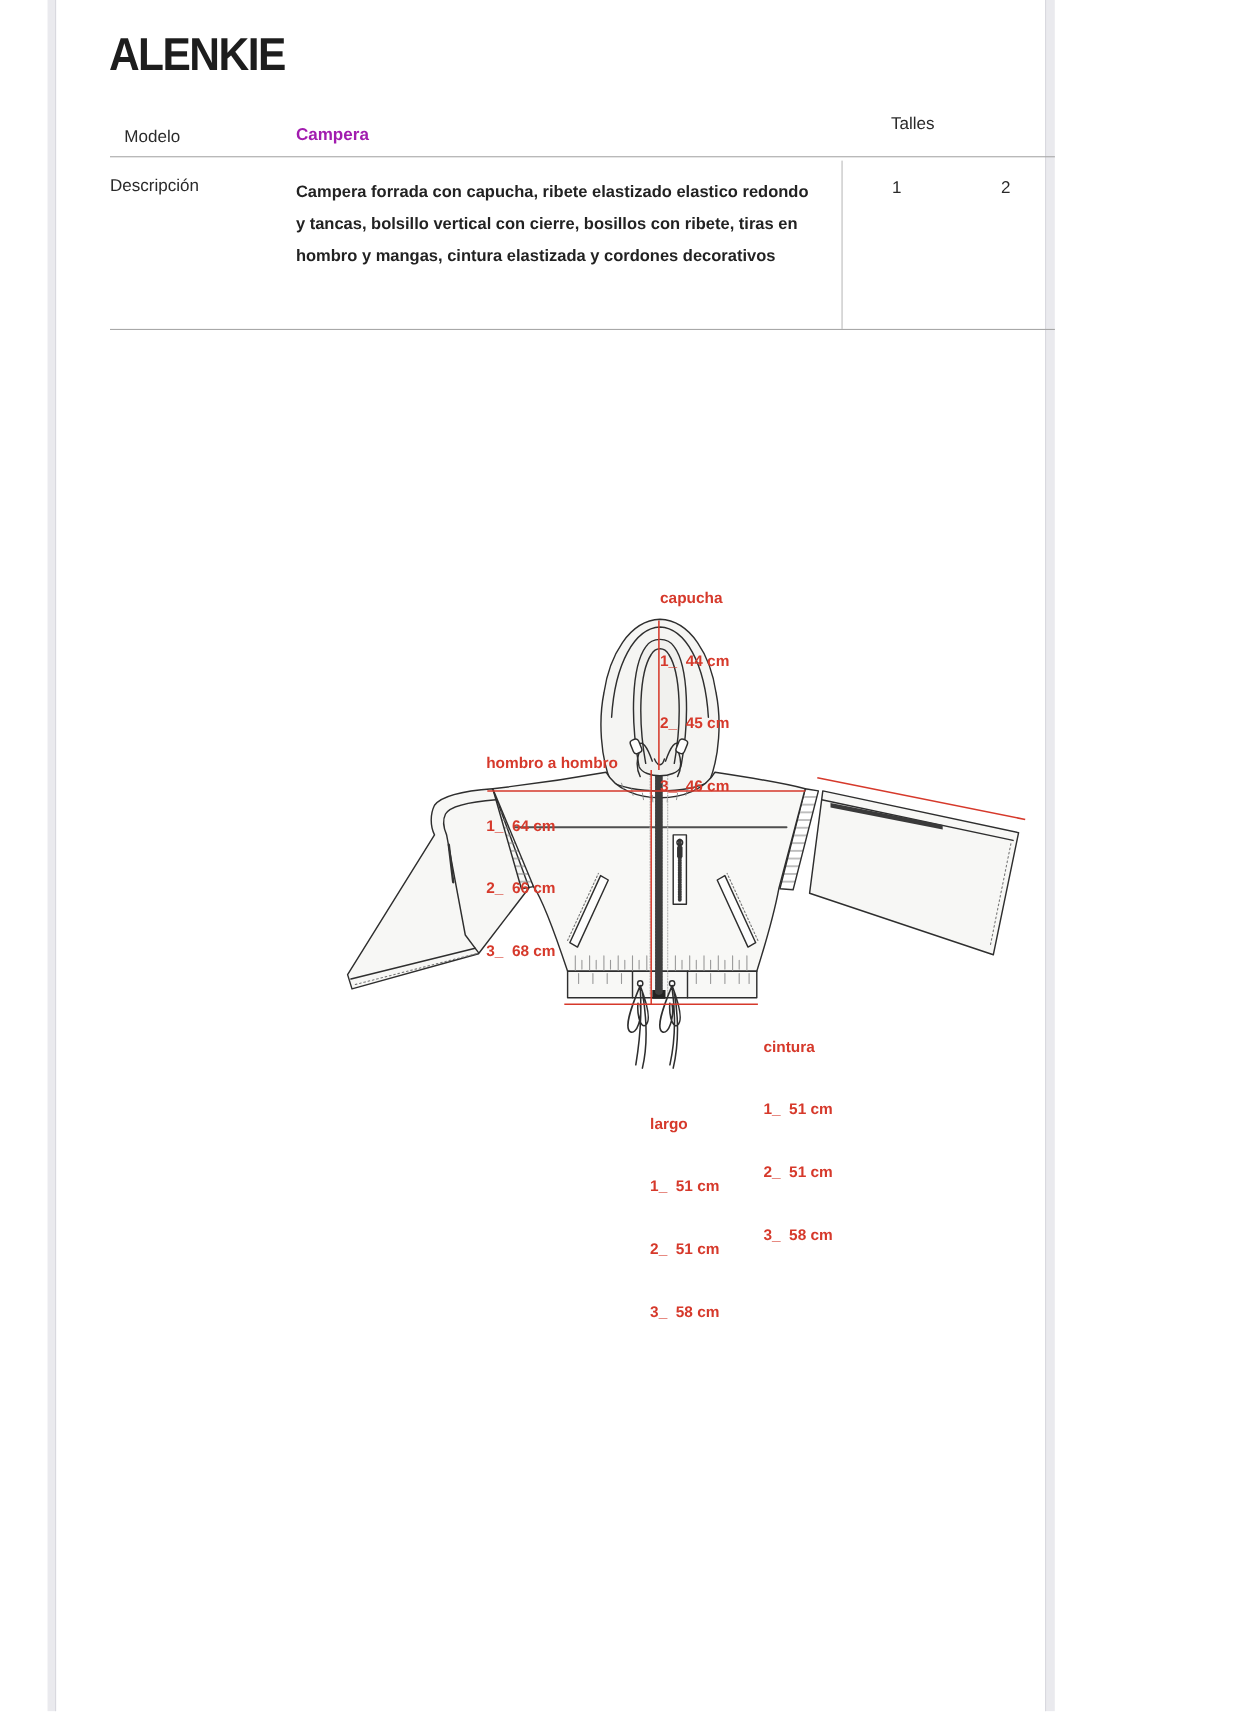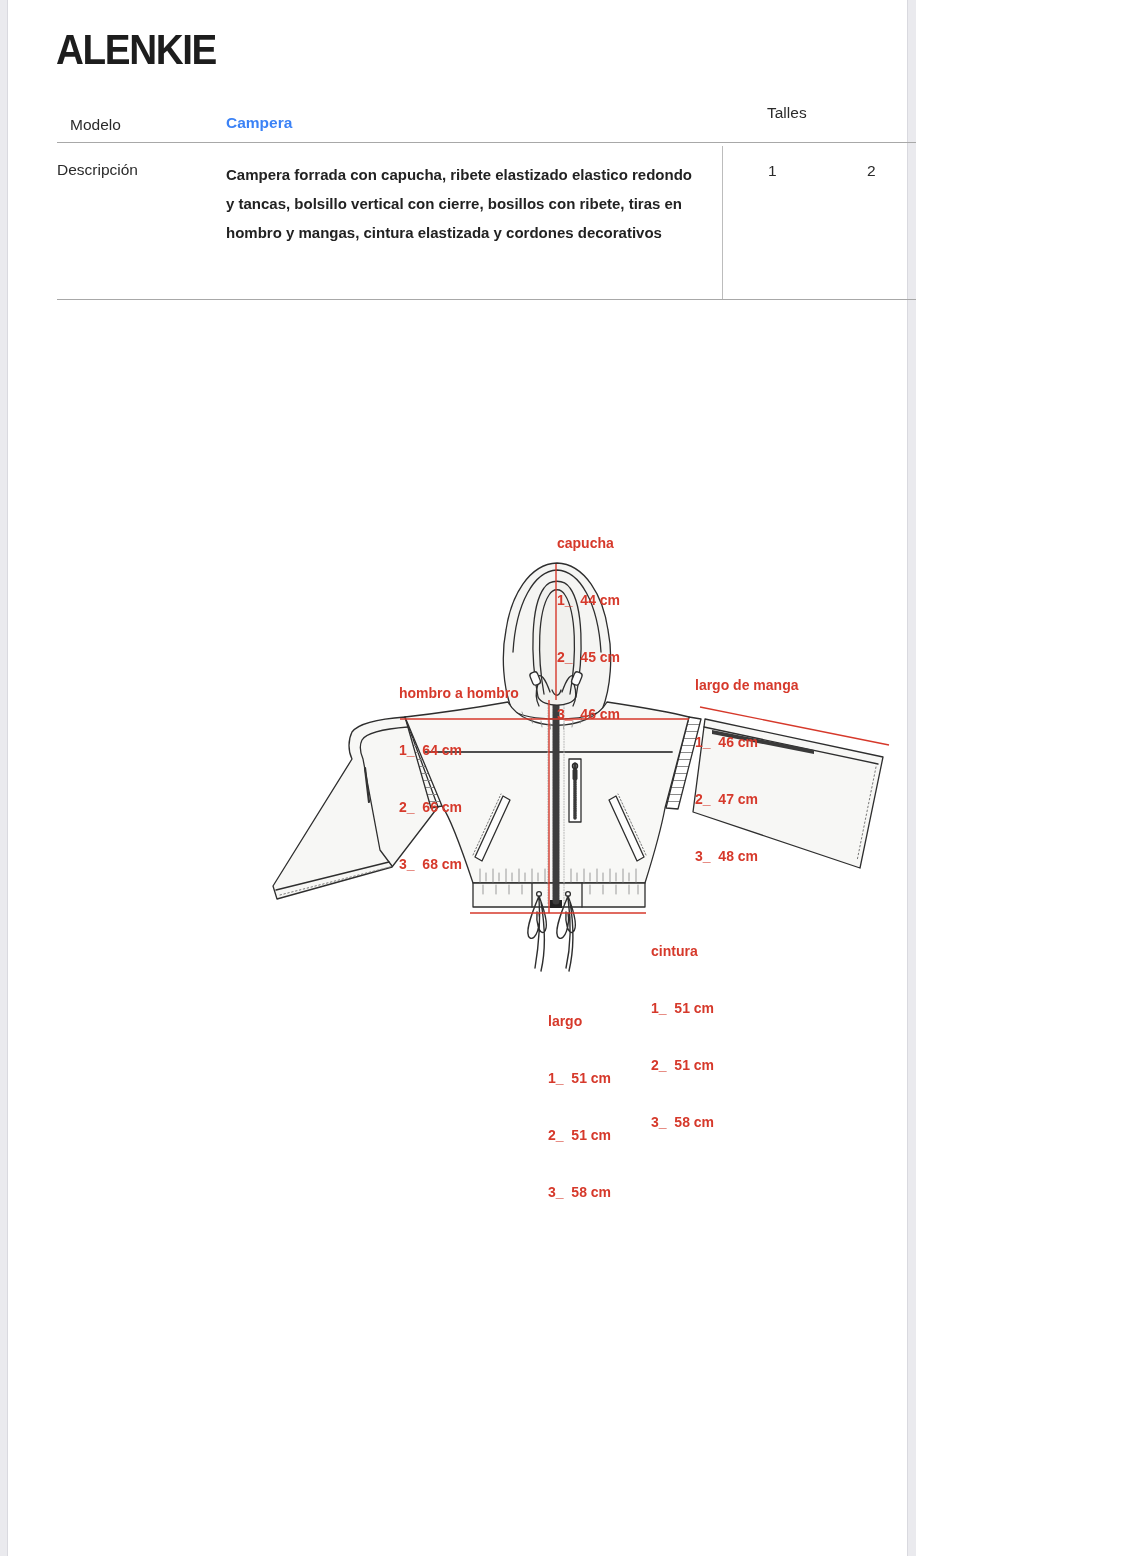--- a/index.html
+++ b/index.html
@@ -1,27 +1,27 @@
 <!DOCTYPE html>
 <html><head>
 <meta charset="utf-8">
 <style>
   html,body{margin:0;padding:0;background:#fff;}
   .page{position:relative;width:916px;height:1556px;background:#ffffff;overflow:hidden;
-        font-family:"Liberation Sans", sans-serif;color:#232323;}
+        font-family:"Liberation Sans", sans-serif;color:#232323;margin-left:43px;}
   .gutter{position:absolute;top:0;height:1556px;background:#eaeaee;}
   .gutter.left{left:0;width:7px;border-right:1px solid #d9d9df;}
   .gutter.right{right:0;width:8px;border-left:1px solid #d9d9df;}
 
   .title{position:absolute;left:56px;top:26px;font-size:42px;font-weight:800;
          letter-spacing:-1.5px;color:#1d1d1d;transform:scaleX(.92);transform-origin:left top;
          white-space:nowrap;}
 
   .cell-label{position:absolute;font-size:15.5px;font-weight:400;color:#2a2a2a;}
-  .cell-value{position:absolute;font-size:15.5px;font-weight:700;color:#3b82f6;}
+  .cell-value{position:absolute;font-size:15.5px;font-weight:700;color:#a21caf;}
   .rule{position:absolute;height:1px;background:#a8a8a8;}
   .vdivider{position:absolute;width:1px;background:#bcbcbc;}
   .desc{position:absolute;left:226px;top:160px;width:472px;font-size:15px;font-weight:700;
         line-height:29px;color:#222;}
   .size-opt{position:absolute;top:162px;font-size:15.5px;font-weight:400;color:#2a2a2a;}
 
   .diagram-svg{position:absolute;left:0;top:0;}
 
   .meas{position:absolute;color:#d6392b;font-size:14px;font-weight:700;line-height:19px;
         white-space:pre;}
@@ -152,26 +152,20 @@
     <div>3_  46 cm</div>
   </div>
 
   <div class="meas" style="left:399px;top:646px">
     <div>hombro a hombro</div>
     <div>1_  64 cm</div>
     <div>2_  66 cm</div>
     <div>3_  68 cm</div>
   </div>
 
-  <div class="meas" style="left:695px;top:638px">
-    <div>largo de manga</div>
-    <div>1_  46 cm</div>
-    <div>2_  47 cm</div>
-    <div>3_  48 cm</div>
-  </div>
 
   <div class="meas" style="left:651px;top:904px">
     <div>cintura</div>
     <div>1_  51 cm</div>
     <div>2_  51 cm</div>
     <div>3_  58 cm</div>
   </div>
 
   <div class="meas" style="left:548px;top:974px">
     <div>largo</div>

